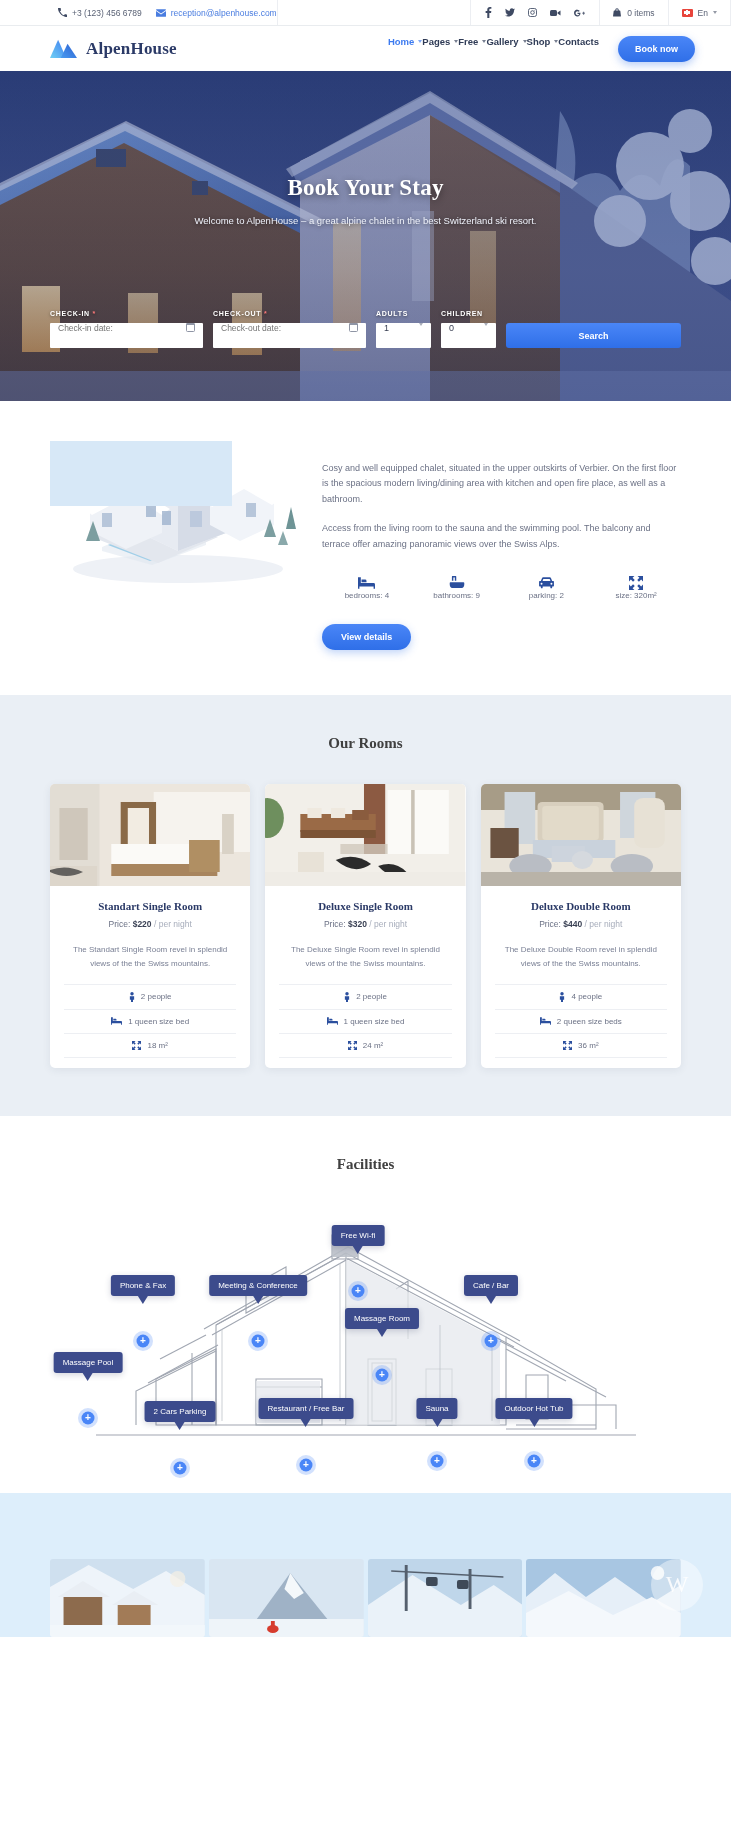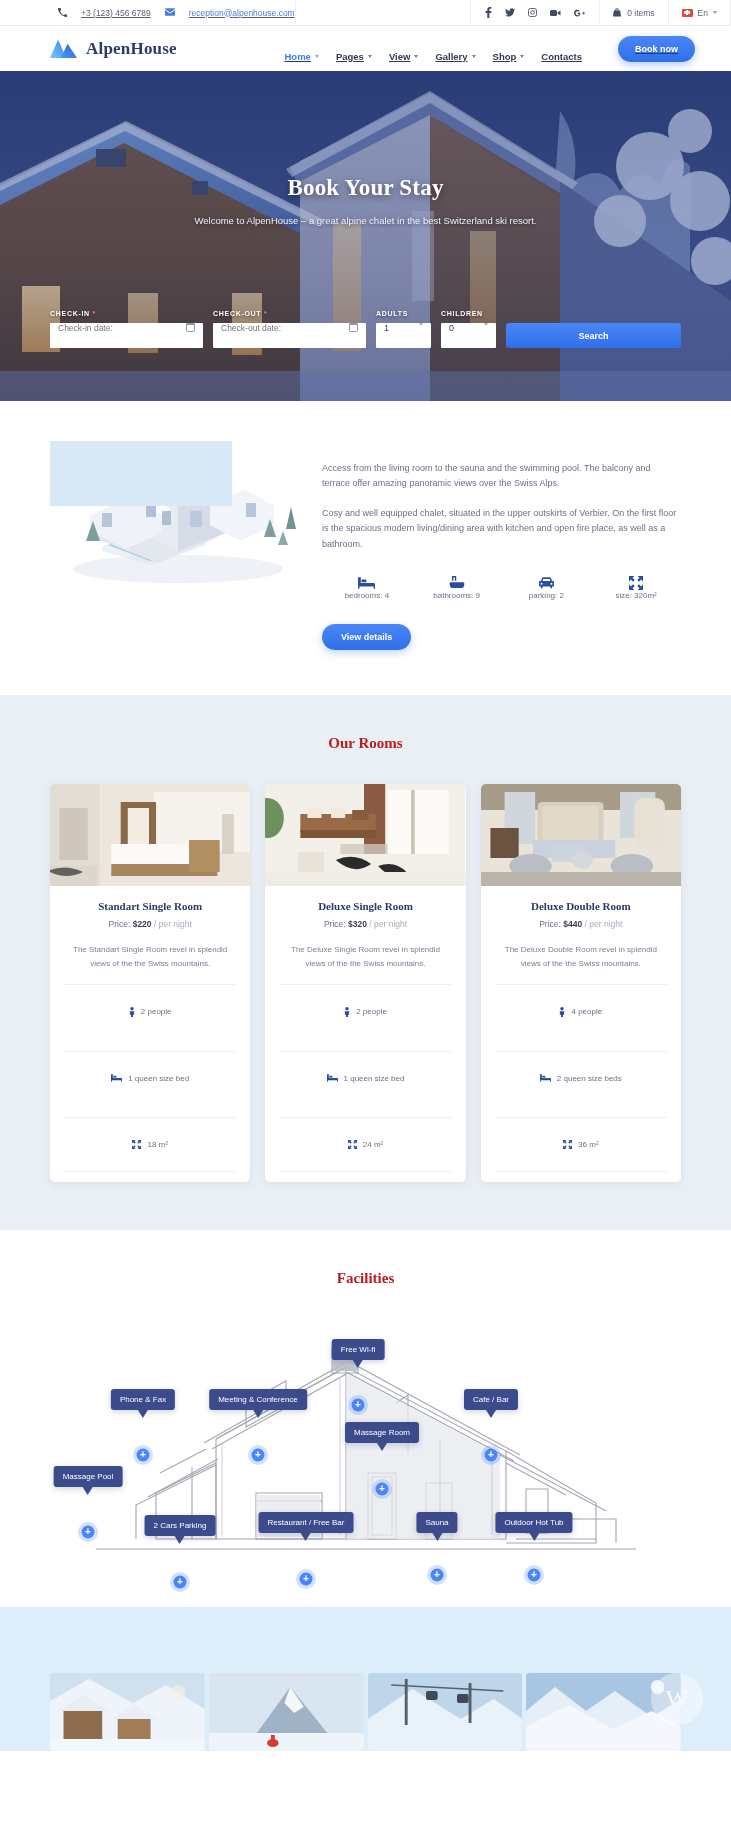--- a/index.html
+++ b/index.html
@@ -17,21 +17,21 @@
   .topbar {
     height: 26px;
     border-bottom: 1px solid #e9ecef;
     display: flex;
     align-items: stretch;
     font-size: 8.5px;
     color: #5a6275;
     background: #fff;
   }
   .tb-left { display: flex; align-items: center; padding-left: 58px; gap: 14px; border-right: 1px solid #eceef2; }
-  .tb-item { display: flex; gap: 14px; white-space: nowrap; text-decoration: underline; }
+  .tb-item { display: flex; align-items: center; gap: 5px; white-space: nowrap; }
   .tb-item svg { display: block; }
   .tb-mail { color: #4a7de0; }
   .tb-spacer { flex: 1; }
   .tb-social { display: flex; align-items: center; gap: 13px; padding: 0 14px; border-left: 1px solid #eceef2; }
   .tb-social span { color: #3f4a63; display: flex; align-items: center; }
   .tb-cart { display: flex; align-items: center; gap: 6px; padding: 0 13px; border-left: 1px solid #eceef2; border-right: 1px solid #eceef2; }
   .tb-lang { display: flex; align-items: center; gap: 5px; padding: 0 13px; border-right: 1px solid #eceef2; }
   .flag { width: 11px; height: 8px; background: #e8453c; position: relative; border-radius: 1px; display: inline-block; }
   .flag:before { content: ""; position: absolute; left: 4.2px; top: 1.3px; width: 2.6px; height: 5.4px; background: #fff; }
   .flag:after { content: ""; position: absolute; left: 2.8px; top: 2.7px; width: 5.4px; height: 2.6px; background: #fff; }
@@ -43,21 +43,21 @@
     display: flex;
     align-items: center;
     padding: 0 36px 0 50px;
     background: #fff;
     position: relative;
     z-index: 20;
   }
   .brand { display: flex; align-items: center; gap: 9px; }
   .brand-name { font-family: "Liberation Serif", serif; font-size: 17px; font-weight: bold; color: #2b3a67; letter-spacing: .2px; }
   .nav-spacer { flex: 1; }
-  .nav-links { display: flex; align-items: flex-end; gap: 17px; font-size: 9.5px; font-weight: bold; color: #2f3b56; text-decoration: underline; }
+  .nav-links { display: flex; align-items: flex-start; font-size: 9.5px; font-weight: bold; color: #2f3b56; }
   .nav-link { display: flex; align-items: center; gap: 4px; cursor: pointer; white-space: nowrap; }
   .nav-link.active { color: #3d7bf0; }
   .book-btn {
     margin-left: 19px;
     background: linear-gradient(180deg,#4a86f7 0%, #2f6fe8 100%);
     color: #fff;
     border: none;
     border-radius: 14px;
     font-size: 9px;
     font-weight: bold;
@@ -139,32 +139,32 @@
     margin-top: 24px;
     background: linear-gradient(180deg,#4a86f7 0%, #2f6fe8 100%);
     color: #fff; border: none; border-radius: 13px;
     font-size: 9px; font-weight: bold; padding: 8px 19px; cursor: pointer;
     font-family: "Liberation Sans", sans-serif;
     box-shadow: 0 3px 8px rgba(47,111,232,.3);
   }
 
   
   .rooms { background: #eaeff5; padding: 40px 50px 48px; }
-  .sec-title { text-align: center; font-family: "Liberation Serif", serif; font-size: 15px; font-weight: bold; color: #b91c1c; }
+  .sec-title { text-align: center; font-family: "Liberation Serif", serif; font-size: 15px; font-weight: bold; color: #404040; }
   .rooms-grid { display: flex; gap: 15px; margin-top: 32px; }
   .rcard { flex: 1; background: #fff; border-radius: 5px; overflow: hidden; box-shadow: 0 2px 9px rgba(40,50,80,.08); }
   .rcard-img { height: 102px; position: relative; overflow: hidden; }
   .rcard-body { padding: 14px 14px 10px; text-align: center; }
   .rcard-title { font-family: "Liberation Serif", serif; font-size: 11px; font-weight: bold; color: #2b3a67; }
   .rcard-price { font-size: 8.5px; color: #6b7185; margin-top: 7px; }
   .rcard-price b { color: #3a4154; }
   .rcard-price .per { color: #a7adbb; }
   .rcard-desc { font-size: 8px; color: #7a8095; line-height: 1.65; margin-top: 14px; padding: 0 6px; }
   .rcard-specs { margin-top: 14px; }
-  .spec { display: flex; align-items: center; justify-content: center; gap: 6px; font-size: 8px; color: #6b7185; padding: 22px 0; border-top: 1px solid #edeff3; margin-top: 12px; }
+  .spec { display: flex; align-items: center; justify-content: center; gap: 6px; font-size: 8px; color: #6b7185; padding: 7px 0; border-top: 1px solid #edeff3; }
   .spec:last-child { border-bottom: 1px solid #edeff3; }
   .spec .ico { color: #2b4f9e; display: flex; align-items: center; }
 
   
   .facilities { background: #fff; padding: 40px 0 30px; position: relative; }
   .fac-stage { position: relative; height: 260px; margin-top: 30px; }
   .house-draw { position: absolute; left: 96px; top: 26px; width: 540px; height: 218px; opacity: .93; }
   .tip {
     position: absolute;
     background: #3c4b8c;
@@ -291,21 +291,21 @@
     <div class="nav-links">
       <div class="nav-link active">
         <span>Home</span>
         <i class="caret"></i>
       </div>
       <div class="nav-link">
         <span>Pages</span>
         <i class="caret"></i>
       </div>
       <div class="nav-link">
-        <span>View</span>
+        <span>Free</span>
         <i class="caret"></i>
       </div>
       <div class="nav-link">
         <span>Gallery</span>
         <i class="caret"></i>
       </div>
       <div class="nav-link">
         <span>Shop</span>
         <i class="caret"></i>
       </div>
@@ -453,22 +453,22 @@
         <rect x="52" y="72" width="10" height="14" fill="#a9bad2" opacity=".8"></rect>
 
         <path d="M36 100 l7-20 l7 20z" fill="#7c9ea0"></path>
         <path d="M214 96 l6-18 l6 18z" fill="#7c9ea0"></path>
         <path d="M228 104 l5-14 l5 14z" fill="#8aa9ab"></path>
 
         <path d="M236 88 l5-22 l5 22z" fill="#6e9496"></path>
       </svg>
     </div>
     <div class="about-txt">
+      <div class="about-p">Cosy and well equipped chalet, situated in the upper outskirts of Verbier. On the first floor is the spacious modern living/dining area with kitchen and open fire place, as well as a bathroom.</div>
       <div class="about-p">Access from the living room to the sauna and the swimming pool. The balcony and terrace offer amazing panoramic views over the Swiss Alps.</div>
-      <div class="about-p">Cosy and well equipped chalet, situated in the upper outskirts of Verbier. On the first floor is the spacious modern living/dining area with kitchen and open fire place, as well as a bathroom.</div>
 
       <div class="feat-row">
         <div class="feat">
           <div class="ico">
             <svg width="17" height="12" viewBox="0 0 24 16" fill="#2b4f9e">
                 <path d="M2 0h2v8h18a2 2 0 012 2v6h-2v-3H2v3H0V0h2zm3 3h5a2 2 0 012 2v2H5V3z"></path>
               </svg>
           </div>
           <div class="lbl">bedrooms: 4</div>
         </div>

